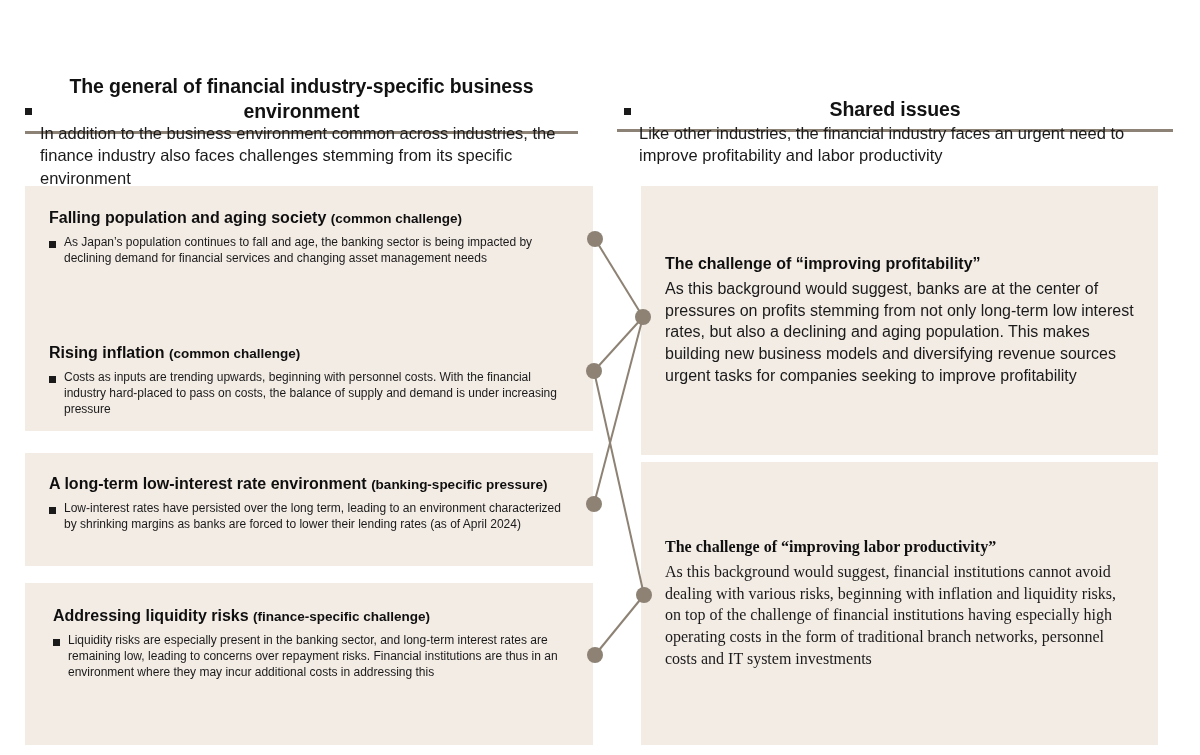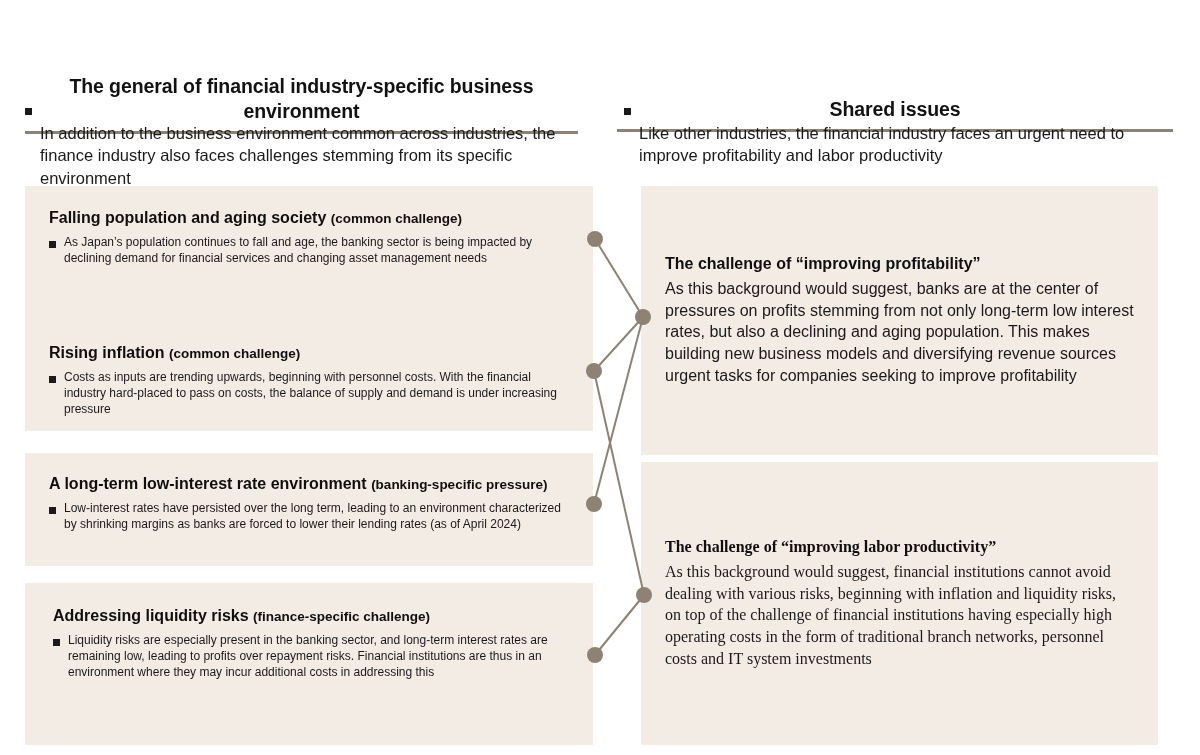--- a/index.html
+++ b/index.html
@@ -187,21 +187,21 @@
     </div>
   </div>
 
   <div class="card" id="card-l4">
     <div class="card-title">
       <span>Addressing liquidity risks</span>
       <span class="qual">(finance-specific challenge)</span>
     </div>
     <div class="bullet-row">
       <span class="sq"></span>
-      <span class="body">Liquidity risks are especially present in the banking sector, and long-term interest rates are remaining low, leading to profits over repayment risks. Financial institutions are thus in an environment where they may incur additional costs in addressing this</span>
+      <span class="body">Liquidity risks are especially present in the banking sector, and long-term interest rates are remaining low, leading to concerns over repayment risks. Financial institutions are thus in an environment where they may incur additional costs in addressing this</span>
     </div>
   </div>
 
   <div class="card" id="card-r1">
     <div class="inner">
       <div class="card-title">The challenge of “improving profitability”</div>
       <div class="body-plain">As this background would suggest, banks are at the center of pressures on profits stemming from not only long-term low interest rates, but also a declining and aging population. This makes building new business models and diversifying revenue sources urgent tasks for companies seeking to improve profitability</div>
     </div>
   </div>
 

